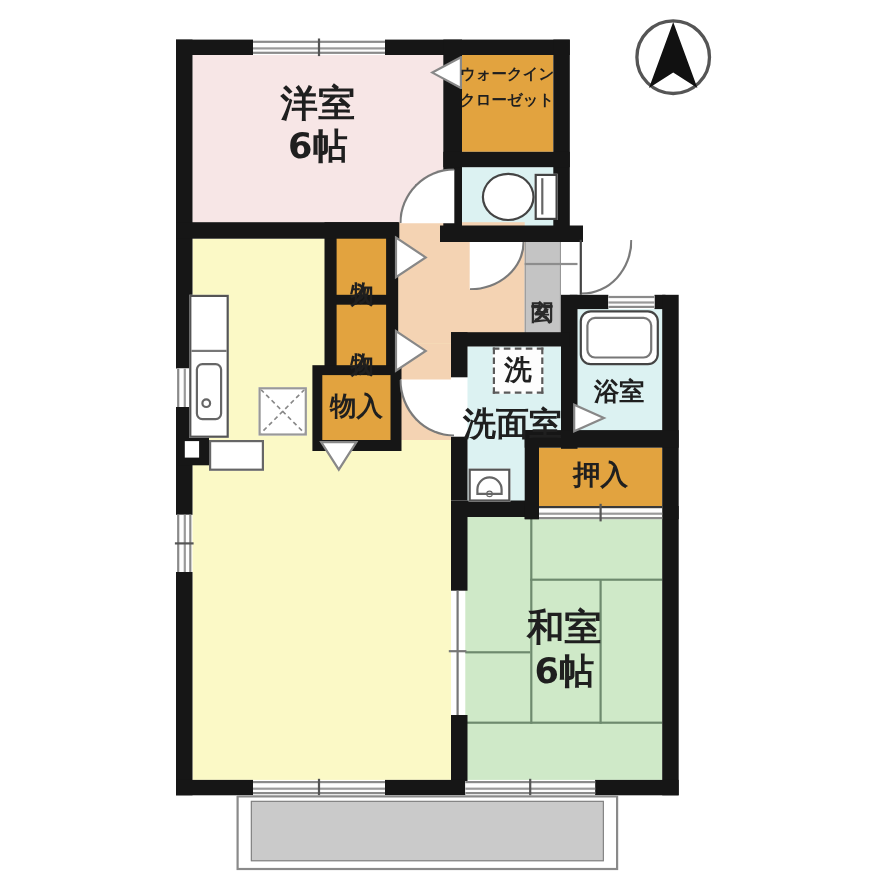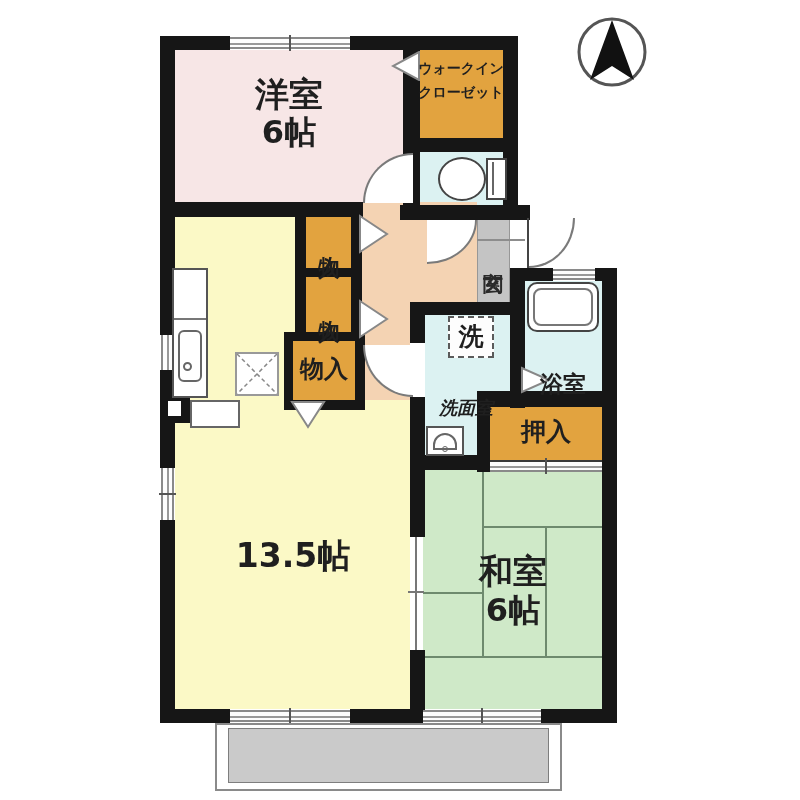--- a/index.html
+++ b/index.html
@@ -179,25 +179,24 @@
     <svg width="72" height="72">
       <circle cx="36" cy="36" r="33" fill="#fff" stroke="#555" stroke-width="3"></circle>
       <path d="M36,4 L14,64 L36,50 L58,64 Z" fill="#111"></path>
     </svg>
   </div>
 
   <div class="lbl" style="left:289px;top:95px;font-size:34px;">洋室</div>
   <div class="lbl" style="left:289px;top:133px;font-size:32px;">6帖</div>
   <div class="lbl" style="left:461px;top:68px;font-size:14px;">ウォークイン</div>
   <div class="lbl" style="left:461px;top:92px;font-size:14px;">クローゼット</div>
-  <div class="lbl" style="left:293px;top:556px;font-size:33px;">13.5帖</div>
   <div class="lbl" style="left:513px;top:572px;font-size:34px;">和室</div>
   <div class="lbl" style="left:513px;top:611px;font-size:32px;">6帖</div>
   <div class="lbl vert" style="left:493px;top:258px;font-size:20px;color:#2a2a2a;">玄関</div>
-  <div class="lbl" style="left:466px;top:408px;font-size:18px;font-style:italic;">洗面室</div>
+  <div class="lbl" style="left:466px;top:386px;font-size:30px;">洗面室</div>
   <div class="lbl" style="left:471px;top:337px;font-size:25px;">洗</div>
-  <div class="lbl" style="left:563px;top:357px;font-size:23px;margin-top:27px;">浴室</div>
+  <div class="lbl" style="left:563px;top:357px;font-size:23px;">浴室</div>
   <div class="lbl" style="left:546px;top:432px;font-size:25px;">押入</div>
   <div class="lbl vert" style="left:329px;top:240px;font-size:21px;letter-spacing:1px;">物入</div>
   <div class="lbl vert" style="left:329px;top:304px;font-size:21px;letter-spacing:1px;">物入</div>
   <div class="lbl" style="left:324px;top:370px;font-size:24px;">物入</div>
 
 </div>
 
 </body></html>

